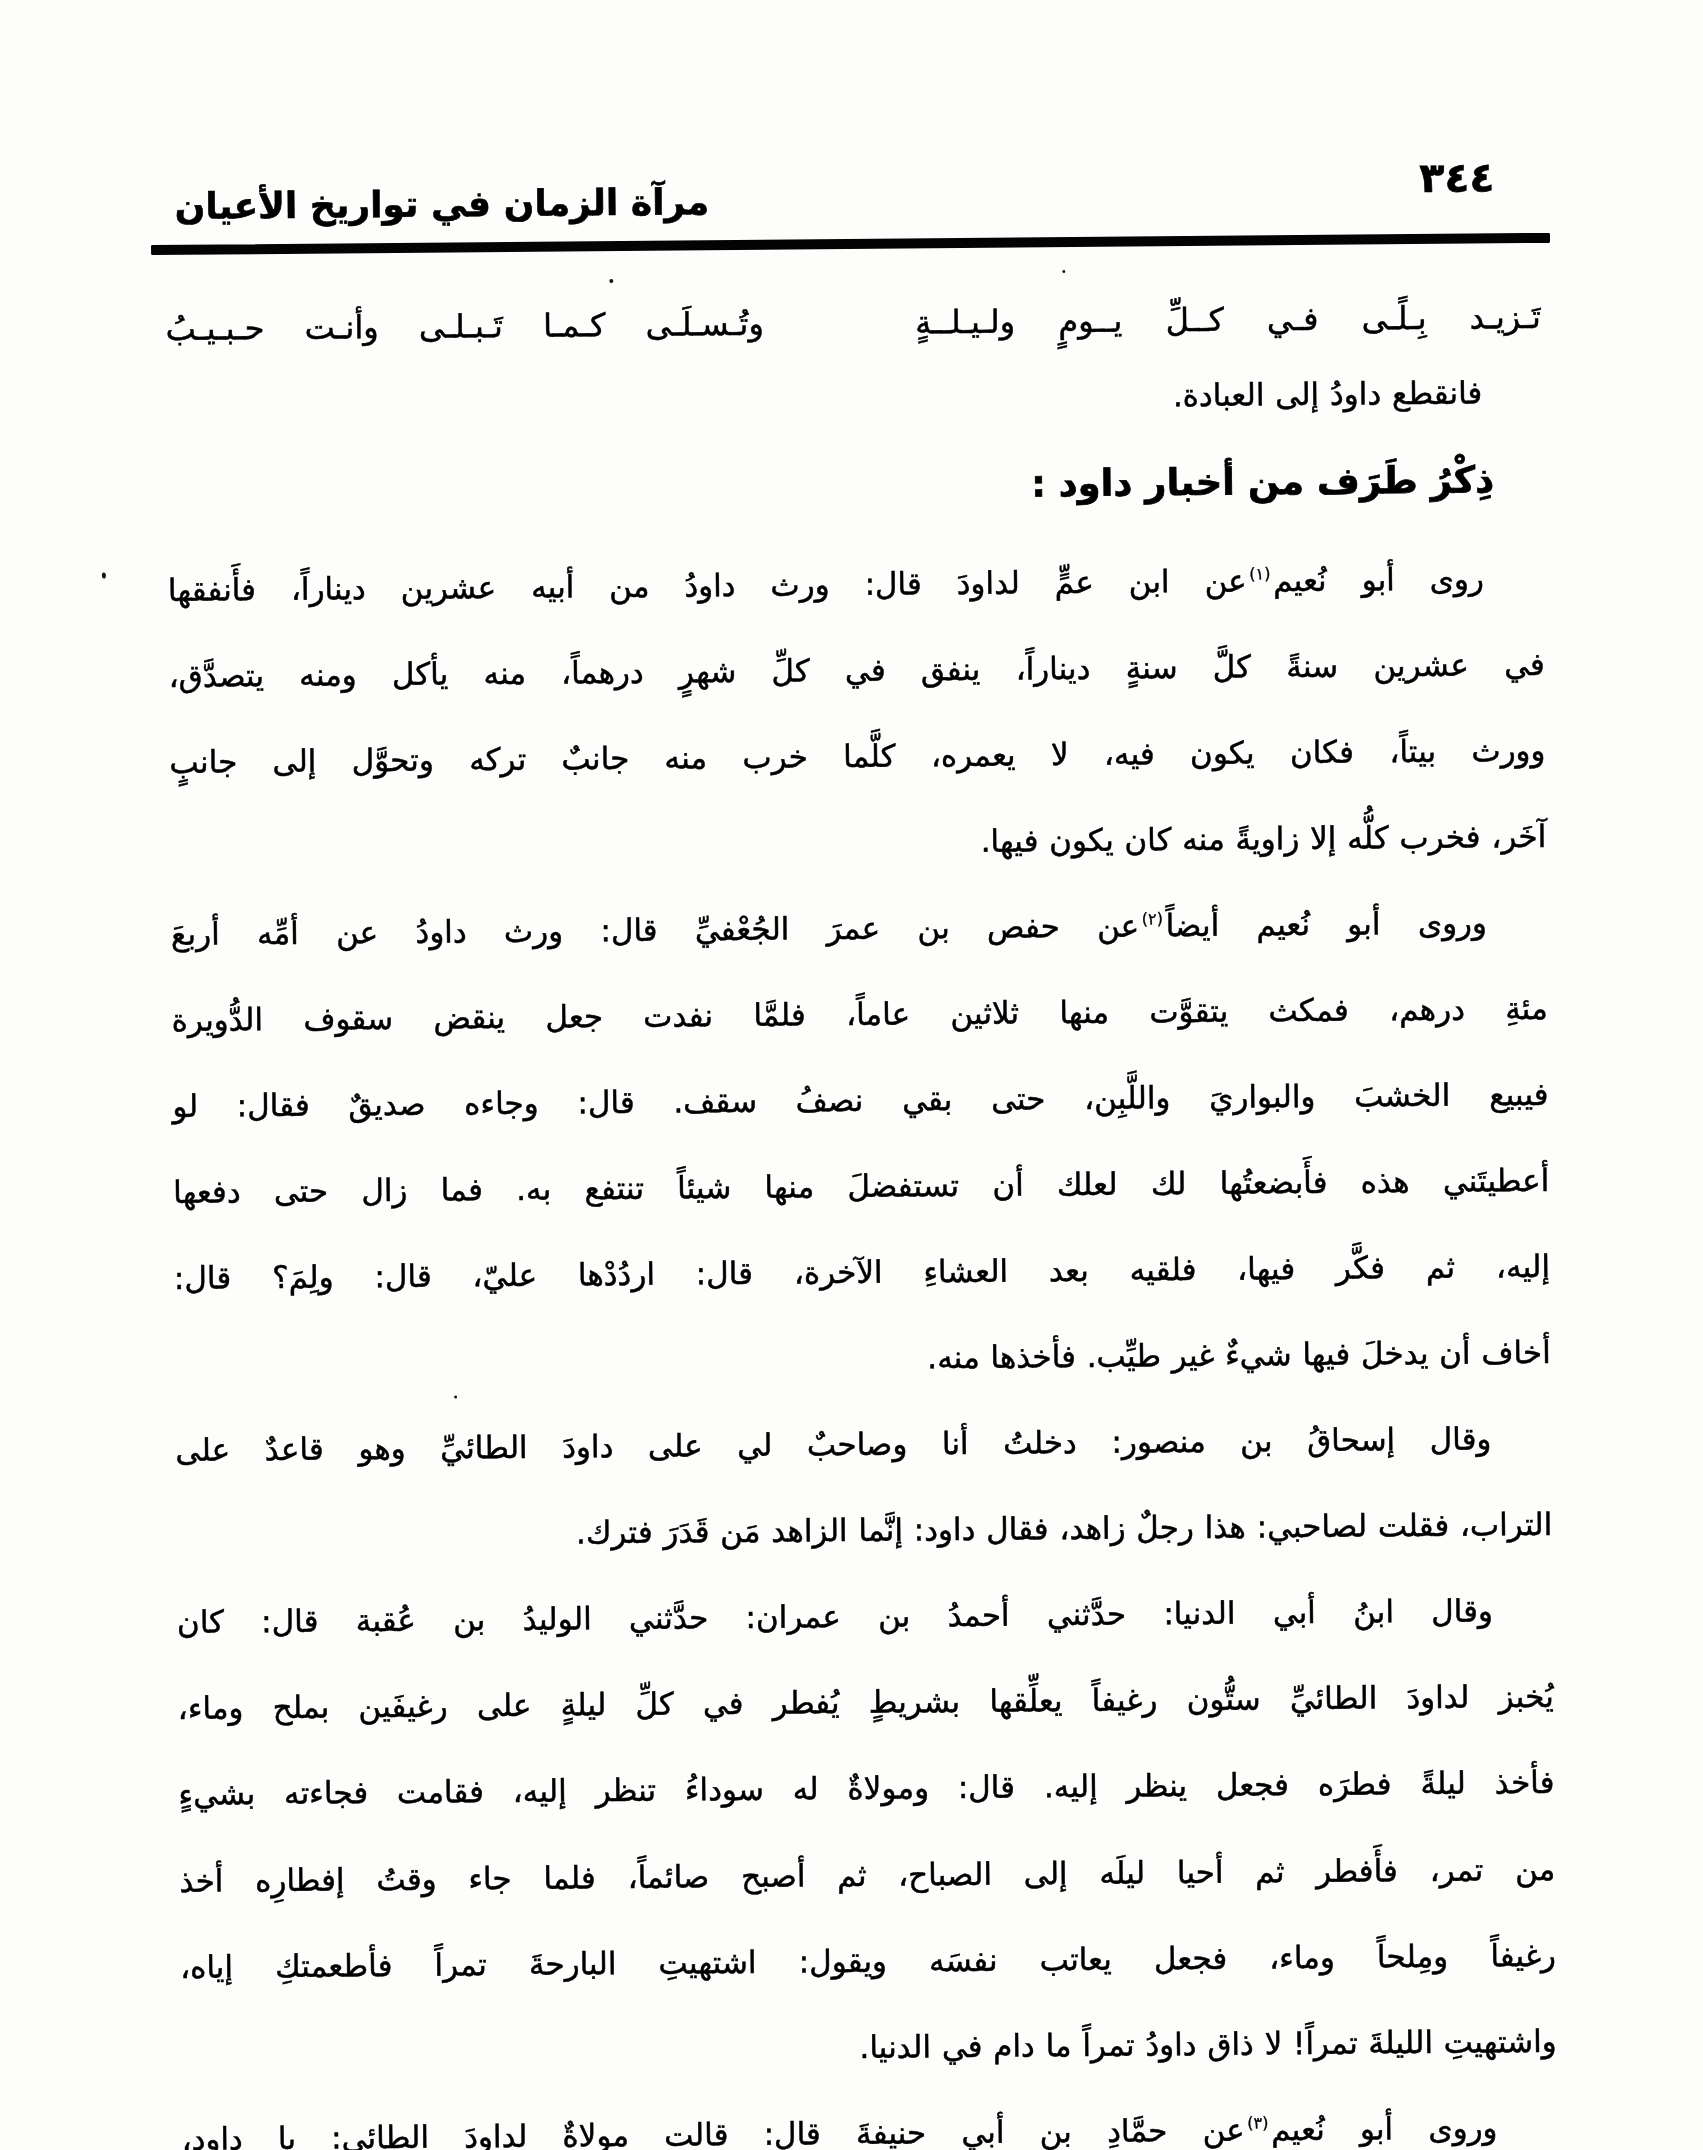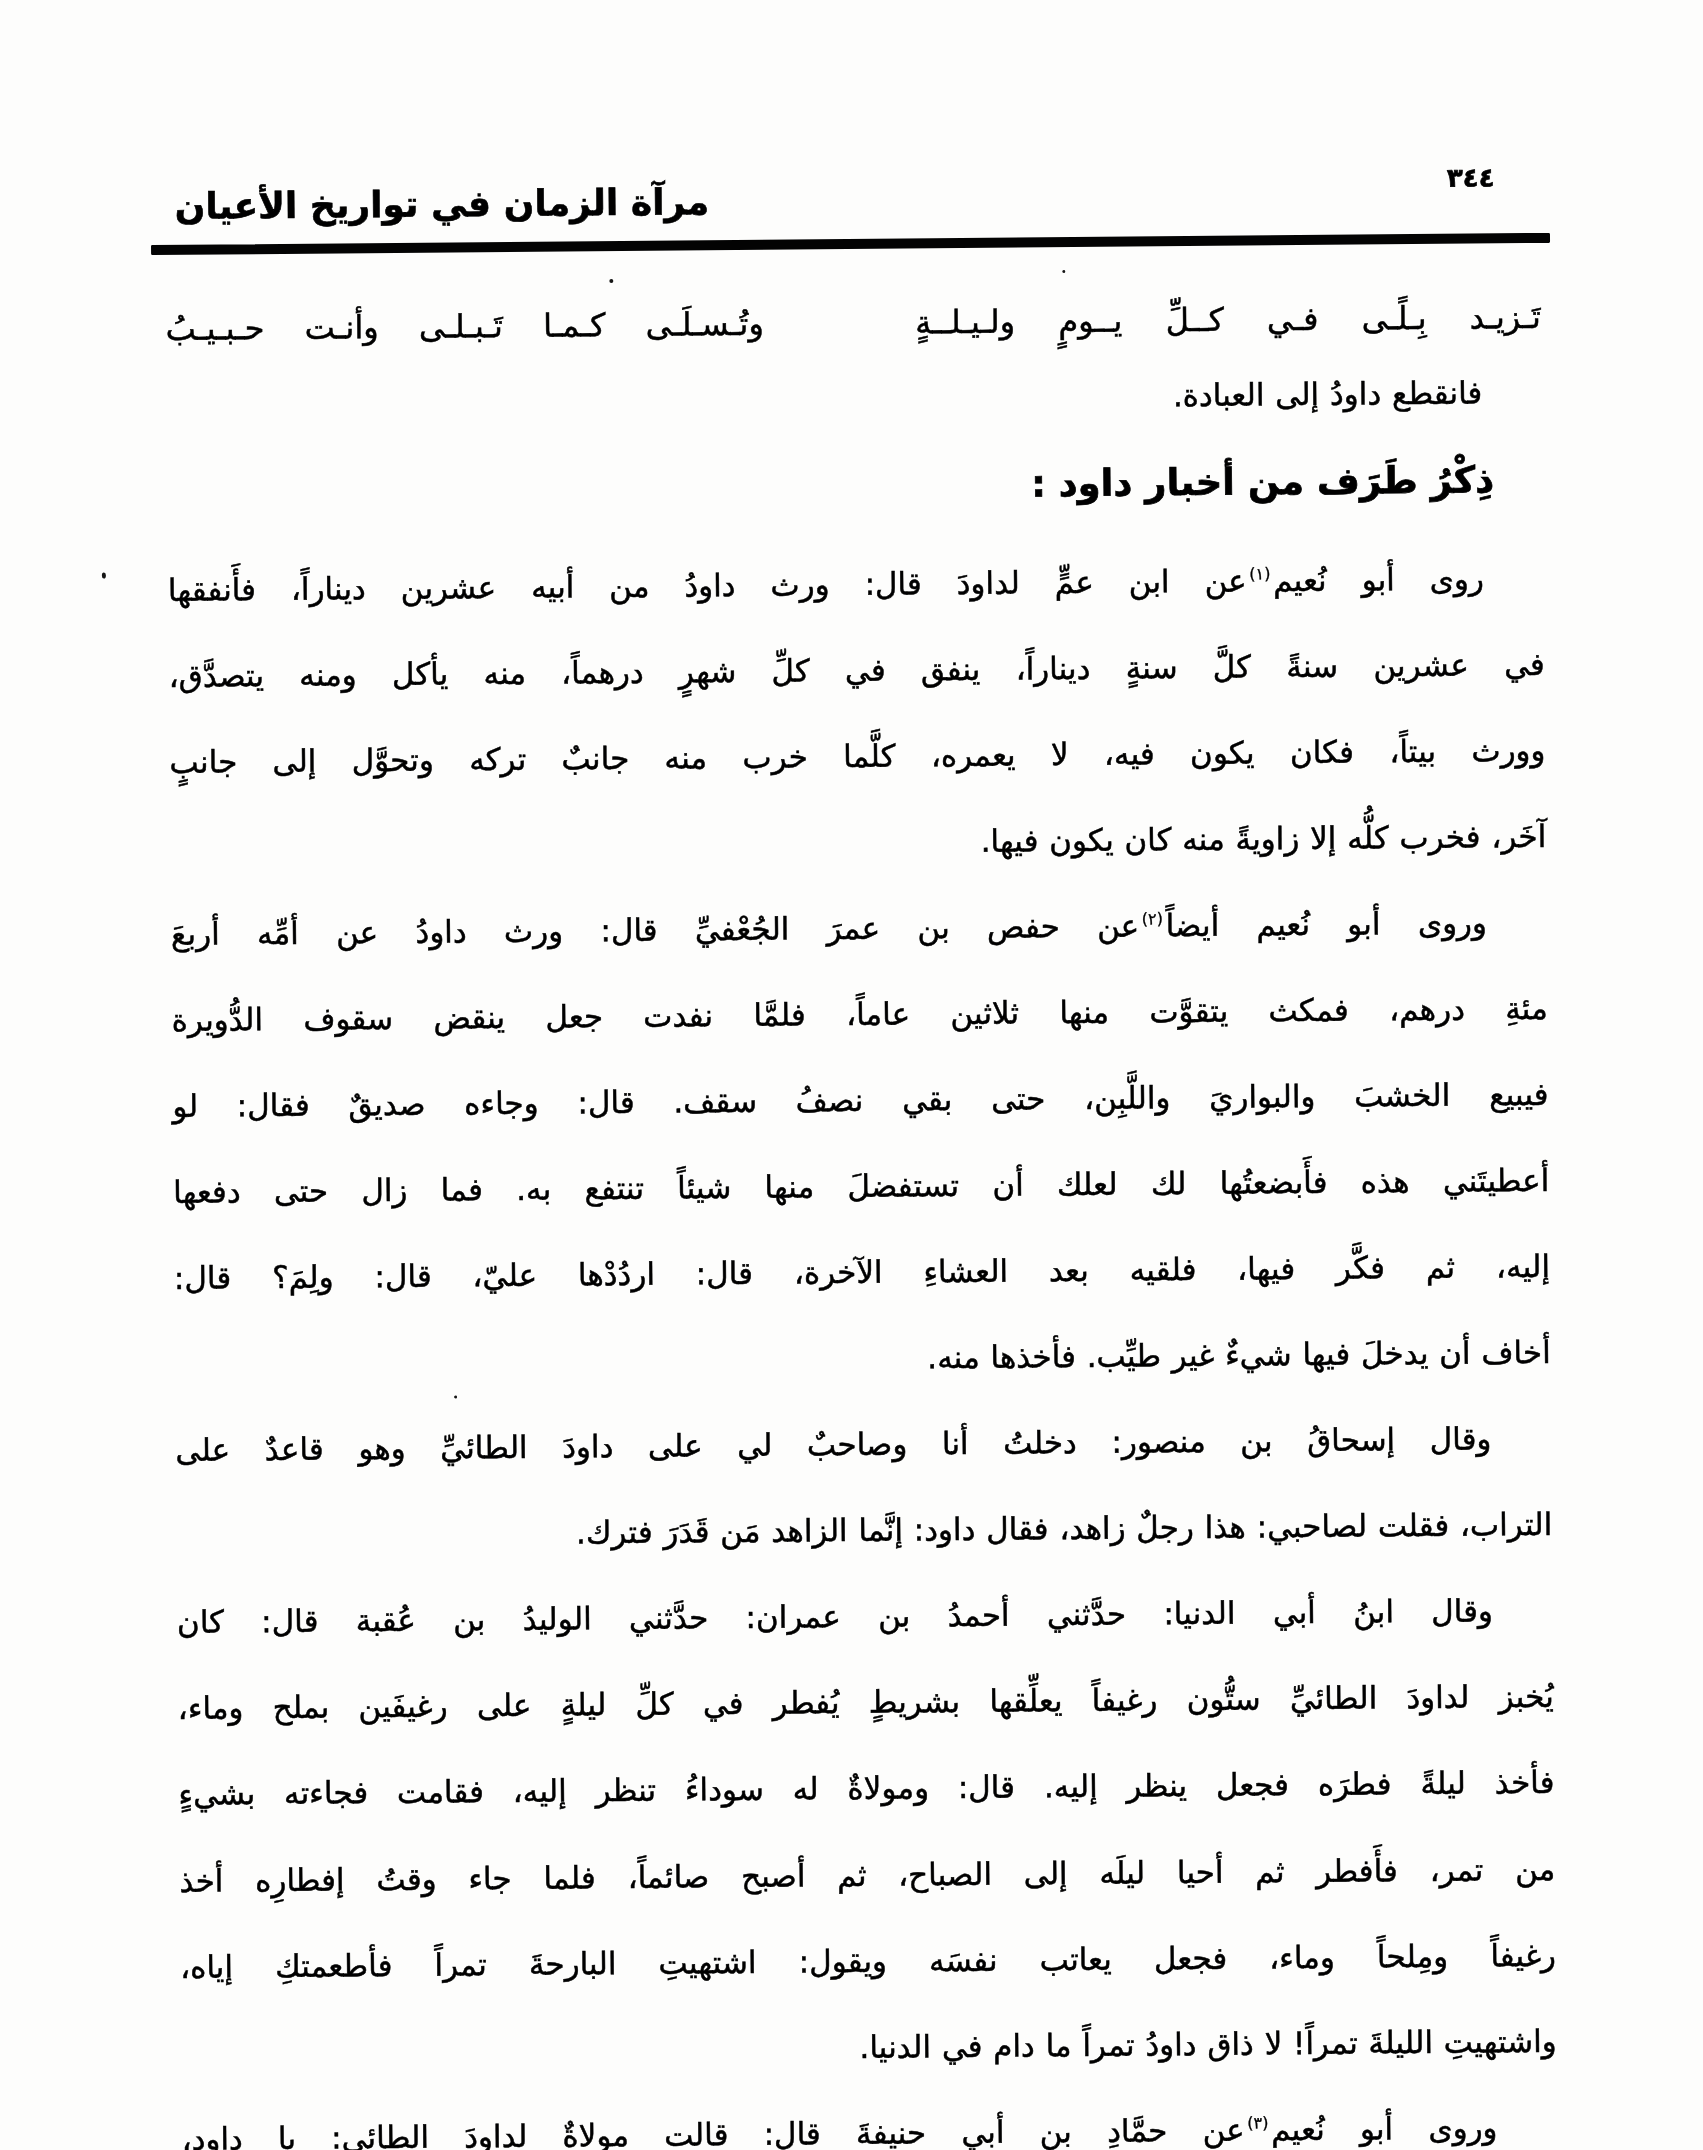--- a/index.html
+++ b/index.html
@@ -15,21 +15,21 @@
   .scan{position:absolute;inset:0;transform:rotate(-0.5deg);transform-origin:50% 50%;}
 
   .header-title{
     position:absolute;left:184px;top:171px;
     font-size:36px;font-weight:bold;line-height:60px;
     -webkit-text-stroke:0.6px #000;
     white-space:nowrap;
   }
   .page-number{
     position:absolute;right:199px;top:160px;
-    font-size:26px;font-weight:bold;line-height:47px;
+    font-size:41px;font-weight:bold;line-height:47px;
     -webkit-text-stroke:0.7px #000;
   }
   .header-rule{
     position:absolute;top:239px;left:160px;right:144px;height:9.5px;
     background:#030303;border-radius:1.3px;
   }
 
   .poem{
     position:absolute;top:280px;left:174px;right:154px;height:86px;
     display:flex;justify-content:space-between;align-items:center;

